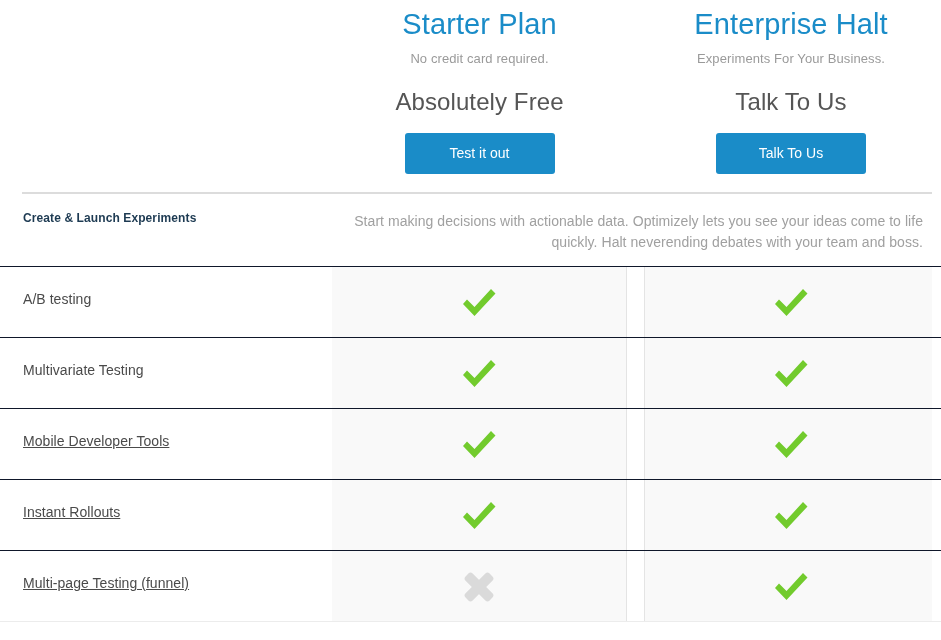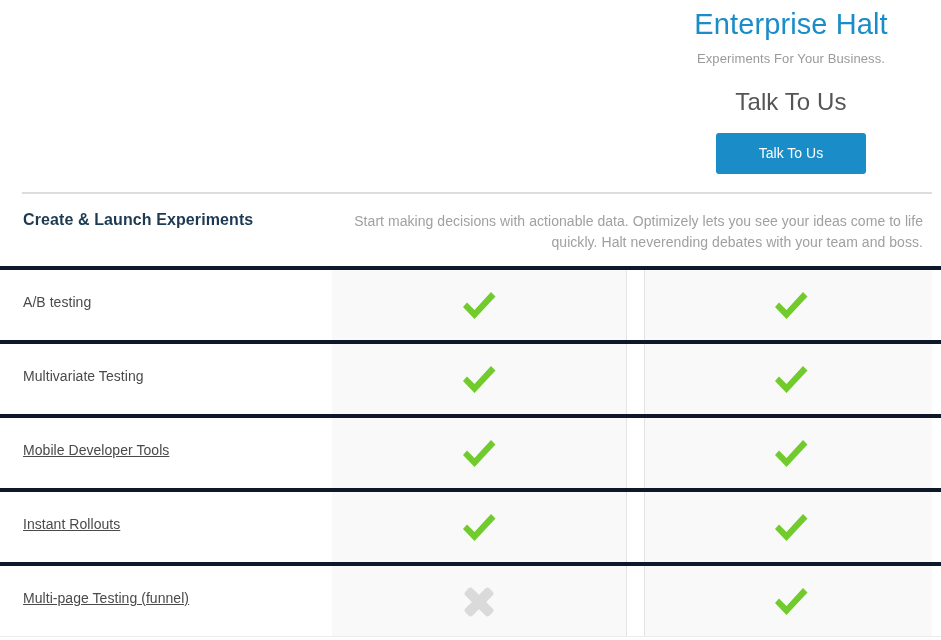--- a/index.html
+++ b/index.html
@@ -86,21 +86,21 @@
     position: absolute;
     left: 0;
     top: 206px;
     width: 941px;
     height: 56px;
   }
   .section-title {
     position: absolute;
     left: 23px;
     top: 5px;
-    font-size: 16px;
+    font-size: 12px;
     font-weight: bold;
     color: #1d3a52;
     letter-spacing: 0.1px;
   }
   .section-desc {
     position: absolute;
     left: 333px;
     top: 5px;
     width: 590px;
     font-size: 14px;
@@ -114,21 +114,21 @@
   .table {
     position: absolute;
     left: 0;
     top: 266px;
     width: 941px;
   }
   .row {
     position: relative;
     height: 70px;
     width: 941px;
-    border-top: 4px solid #0f172a;
+    border-top: 1px solid #0f172a;
   }
   .row:last-child {
     border-bottom: 1px solid #ececec;
     text-align: center;
   }
   .col-shade {
     position: absolute;
     top: 0;
     height: 100%;
     background: #f9f9f9;
@@ -167,20 +167,28 @@
   }
   .mark-starter { left: 459px; }
   .mark-enterprise { left: 771px; }
   .mark svg { display: block; }
 </style>
 </head>
 <body>
 
 <div class="plans">
 
+  <div class="plan plan-starter">
+    <div class="plan-title">Starter Plan</div>
+    <div class="plan-sub">No credit card required.</div>
+    <div class="plan-price">Absolutely Free</div>
+    <div class="plan-btn-wrap">
+      <button class="plan-btn">Test it out</button>
+    </div>
+  </div>
 
   <div class="plan plan-enterprise">
     <div class="plan-title">Enterprise Halt</div>
     <div class="plan-sub">Experiments For Your Business.</div>
     <div class="plan-price">Talk To Us</div>
     <div class="plan-btn-wrap">
       <button class="plan-btn">Talk To Us</button>
     </div>
   </div>
 

